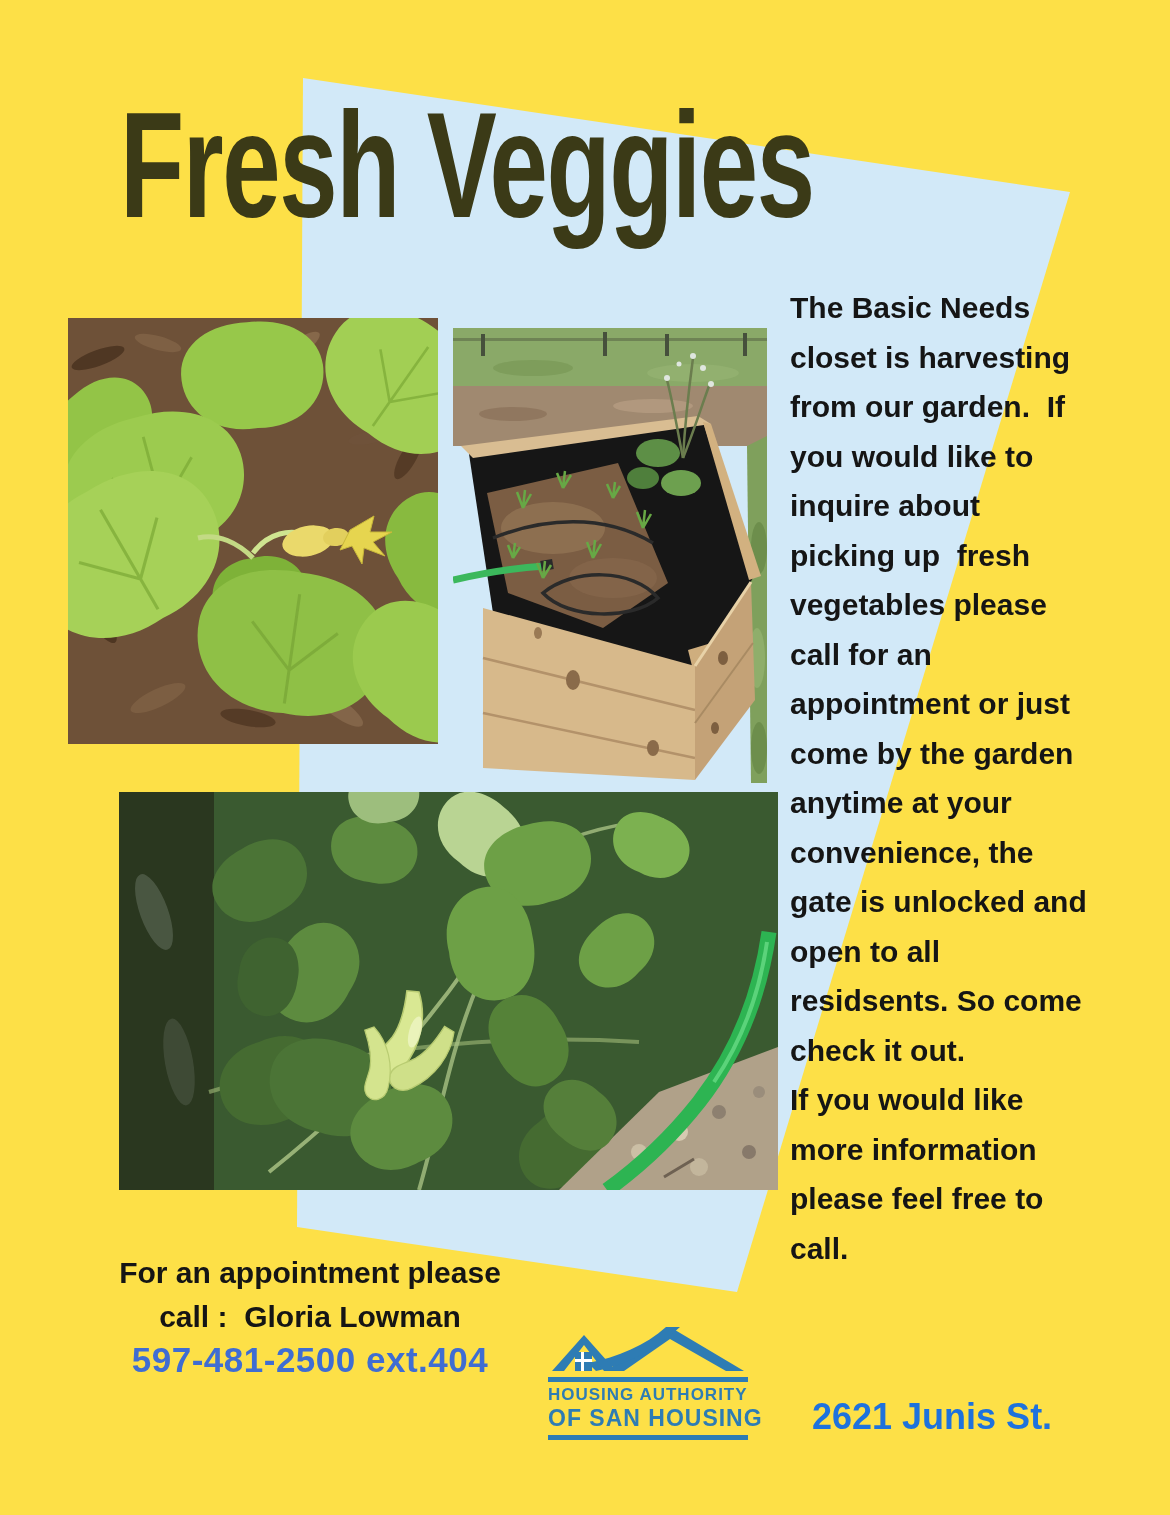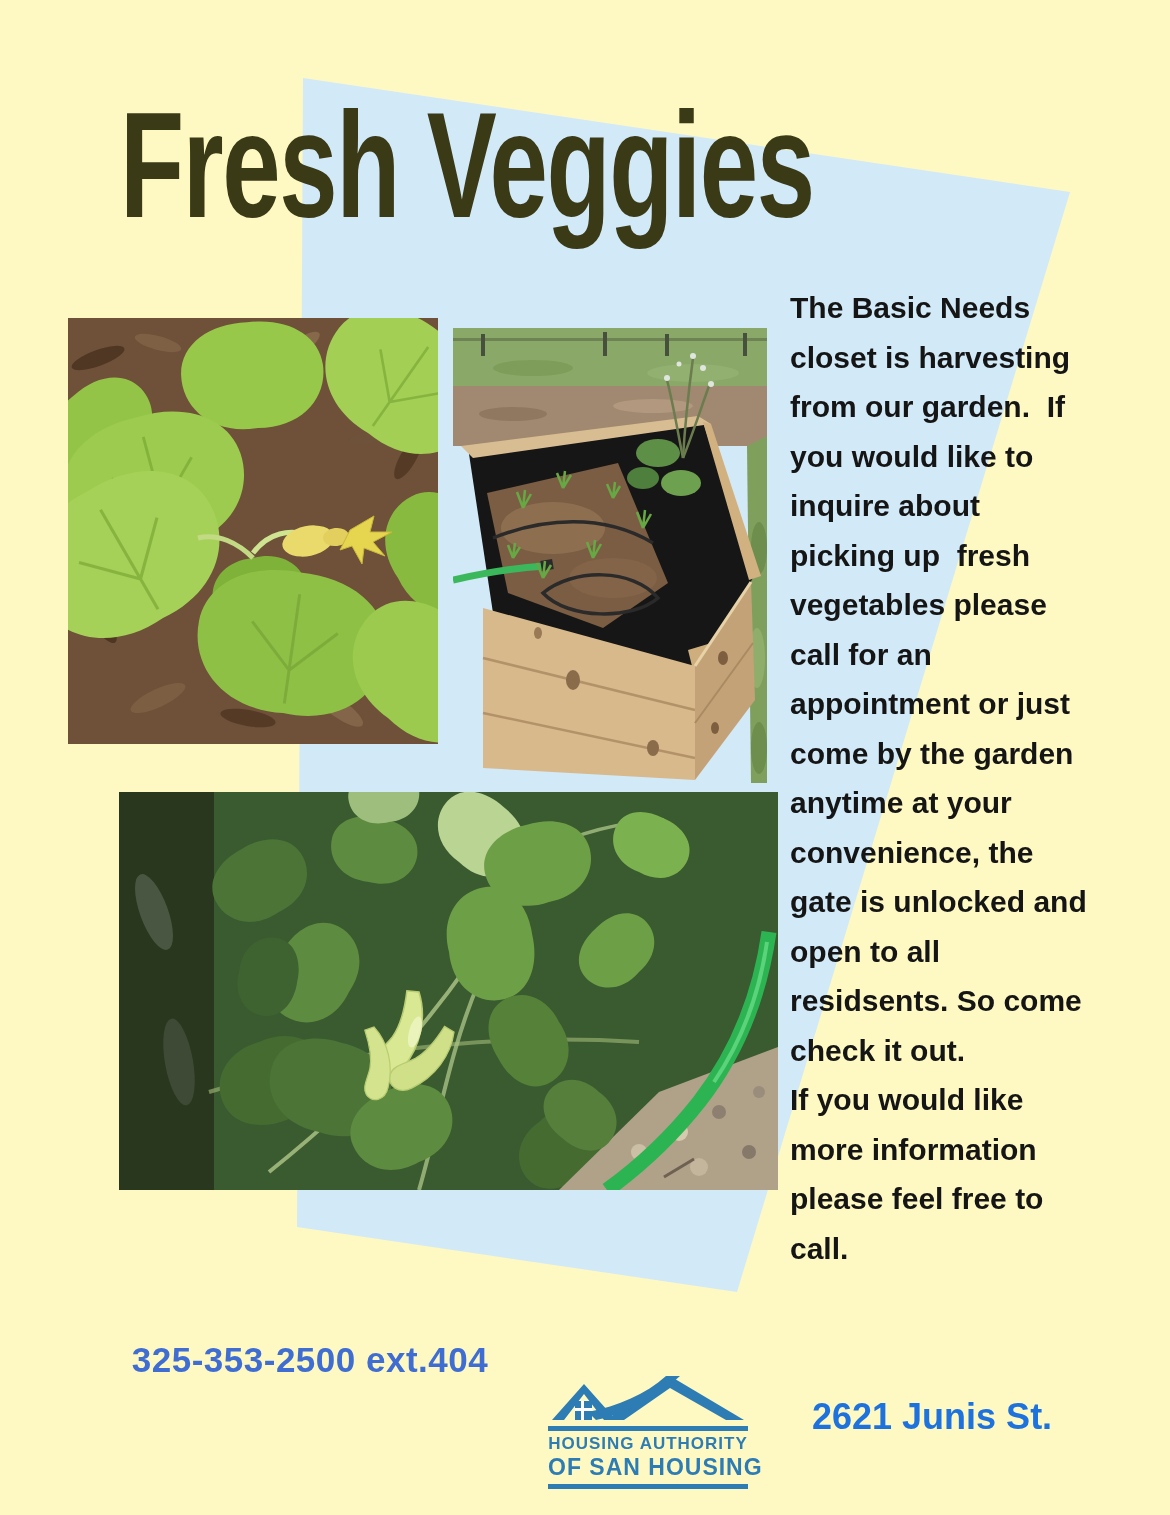--- a/index.html
+++ b/index.html
@@ -1,36 +1,36 @@
 <!DOCTYPE html>
 <html><head>
 <meta charset="utf-8">
 <style>
   html,body{margin:0;padding:0;background:#ffffff;}
-  #canvas{position:relative;width:1170px;height:1515px;background:#fef9c3;overflow:hidden;
+  #canvas{position:relative;width:1170px;height:1515px;background:#fde047;overflow:hidden;
           font-family:"Liberation Sans", sans-serif;}
   #bg-shape{position:absolute;inset:0;background:#d2e9f8;
             clip-path:polygon(303px 78px,1070px 192px,737px 1292px,297px 1227px);z-index:1;}
   .txt{position:absolute;z-index:3;white-space:pre-wrap;}
   #title{left:120px;top:90px;font-size:150px;font-weight:bold;line-height:1;
          color:#3b3a17;letter-spacing:-2px;transform:scaleX(.70);transform-origin:left top;white-space:nowrap;}
   #intro{left:790px;top:283px;width:330px;font-size:30px;font-weight:bold;
          line-height:49.5px;color:#151515;}
   #appt{left:90px;top:1251px;width:440px;text-align:center;font-size:30px;
         font-weight:bold;line-height:44px;color:#151515;}
   #phone{left:90px;top:1340px;width:440px;text-align:center;font-size:35px;
          font-weight:bold;line-height:40px;color:#3f6dd2;letter-spacing:.5px;}
   #addr-label{left:800px;top:1318px;font-size:30px;font-weight:bold;line-height:36px;color:#151515;}
   #addr-value{left:812px;top:1360px;font-size:36px;font-weight:bold;line-height:42px;color:#1e72dd;margin-top:36px;}
   .photo{position:absolute;z-index:2;overflow:hidden;}
   .photo svg{display:block;width:100%;height:100%;}
   #photo-squash{left:68px;top:318px;width:370px;height:426px;}
   #photo-bed{left:453px;top:328px;width:314px;height:455px;}
   #photo-tomato{left:119px;top:792px;width:659px;height:398px;}
-  #logo{position:absolute;left:548px;top:1368px;width:200px;z-index:3;text-align:center;}
+  #logo{position:absolute;left:548px;top:1319px;width:200px;z-index:3;text-align:left;}
   #logo svg{display:block;width:200px;height:56px;}
   .logo-bar{height:5px;background:#2e7cb4;}
   .logo-bar.top{margin-top:2px;}
   #logo-line1{font-size:17px;font-weight:bold;letter-spacing:1px;color:#2e7cb4;
               margin-top:3px;white-space:nowrap;}
   #logo-line2{font-size:23px;font-weight:bold;letter-spacing:1px;color:#2e7cb4;
               margin-bottom:3px;white-space:nowrap;}
 </style>
 </head>
 <body>
@@ -265,21 +265,23 @@
 convenience, the
 gate is unlocked and
 open to all
 residsents. So come
 check it out.
 If you would like
 more information
 please feel free to
 call.</div>
 
-  <div id="phone" class="txt">325-353-2500 ext.404</div>
+  <div id="appt" class="txt">For an appointment please
+call :  Gloria Lowman</div>
+  <div id="phone" class="txt">597-481-2500 ext.404</div>
 
   <div id="addr-value" class="txt">2621 Junis St.</div>
 
   <div id="logo">
     <svg viewBox="0 0 200 56">
       <g fill="#2e7cb4">
         <path d="M58 52 L122 8 L196 52 L178 52 L122 20 L76 52 Z"></path>
         <path d="M40 44 C70 38 98 26 118 8 L132 8 C108 30 78 46 48 52 Z"></path>
         <path d="M4 52 L36 16 L68 52 L56 52 L36 26 L16 52 Z"></path>
         <rect x="27" y="33" width="17" height="19"></rect>

